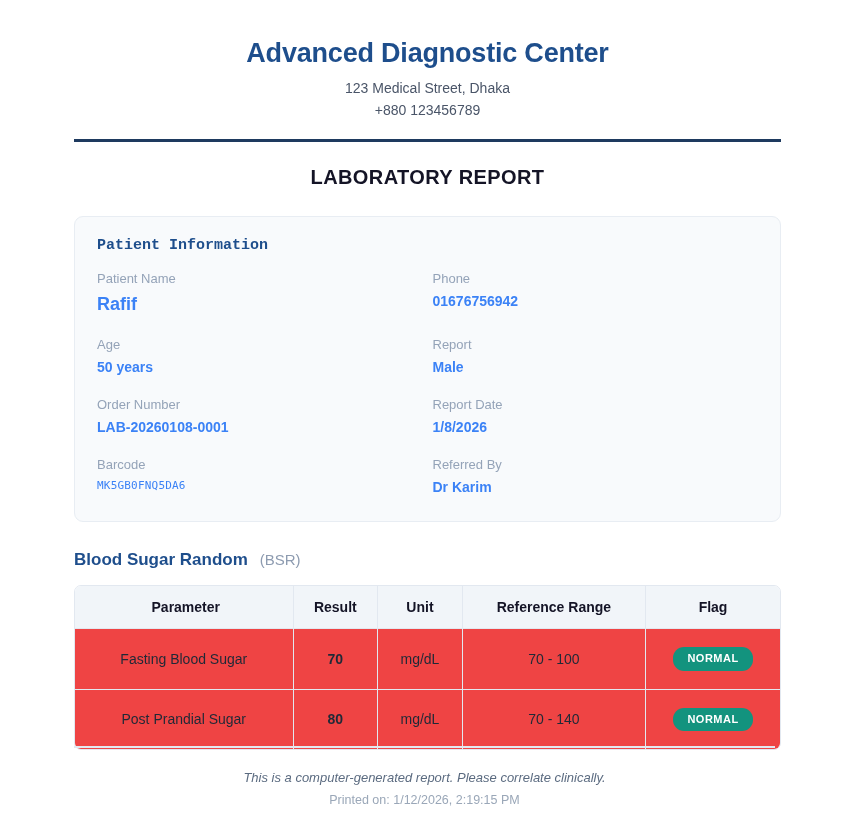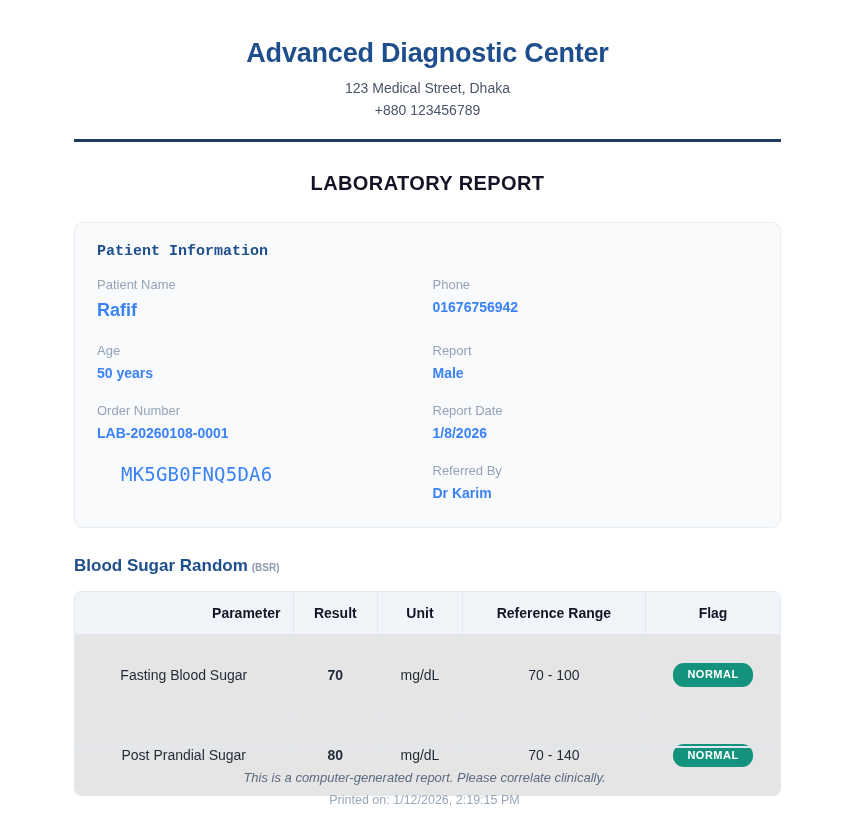--- a/index.html
+++ b/index.html
@@ -50,21 +50,21 @@
   }
 
   
   .report-title {
     text-align: center;
     font-size: 20px;
     font-weight: bold;
     color: #141426;
     letter-spacing: 0.4px;
     margin: 0;
-    padding-top: 30px;
+    padding-top: 24px;
   }
 
   
   .patient-card {
     margin-top: 27px;
     background: #f8fafc;
     border: 1px solid #e8edf3;
     border-radius: 9px;
     padding: 20px 22px 24px 22px;
   }
@@ -95,38 +95,37 @@
     color: #3b82f6;
     line-height: 1.4;
     margin: 0;
   }
   .info-value.name {
     font-size: 18px;
   }
   .info-value.mono {
     font-family: "DejaVu Sans Mono", "Liberation Mono", monospace;
     font-weight: normal;
-    font-size: 19px;
+    font-size: 11px;
     letter-spacing: 0.2px;
-    margin-left: 24px;
   }
 
   
   .test-section { margin-top: 28px; }
   .test-heading {
     margin: 0 0 15px 0;
     font-size: 17px;
     font-weight: bold;
     color: #1e4e8c;
   }
   .test-code {
-    font-size: 10px;
-    font-weight: bold;
+    font-size: 15px;
+    font-weight: normal;
     color: #8d9bb0;
-    margin-left: 4px;
+    margin-left: 12px;
   }
 
   
   table.results {
     width: 100%;
     border-collapse: separate;
     border-spacing: 0;
     border: 1px solid #e2e8f0;
     border-radius: 7px;
     overflow: hidden;
@@ -136,32 +135,32 @@
     background: #f1f5f9;
     font-size: 14px;
     font-weight: bold;
     color: #141426;
     padding: 13px 12px;
     text-align: center;
     border-right: 1px solid #e2e8f0;
     border-bottom: 1px solid #e2e8f0;
   }
   table.results th:first-child {
-    text-align: right;
+    text-align: center;
     padding-left: 16px;
   }
   table.results th:last-child { border-right: none; }
   table.results td {
     font-size: 14px;
     color: #1f2937;
-    padding: 28px 12px;
+    padding: 18px 12px;
     text-align: center;
     border-right: 1px solid #e2e8f0;
     border-bottom: 1px solid #e2e8f0;
-    background: #e5e5e5;
+    background: #ef4444;
   }
   table.results tr:last-child td { border-bottom: none; }
   table.results td:last-child { border-right: none; }
   td.param {
     text-align: left;
     padding-left: 16px;
   }
   td.result { font-weight: bold; color: #141426; }
   .col-param { width: 31%; }
   .col-result { width: 12%; }
@@ -249,20 +248,21 @@
         <p class="info-label">Order Number</p>
         <p class="info-value">LAB-20260108-0001</p>
       </div>
 
       <div class="info-field">
         <p class="info-label">Report Date</p>
         <p class="info-value">1/8/2026</p>
       </div>
 
       <div class="info-field">
+        <p class="info-label">Barcode</p>
         <p class="info-value mono">MK5GB0FNQ5DA6</p>
       </div>
 
       <div class="info-field">
         <p class="info-label">Referred By</p>
         <p class="info-value">Dr Karim</p>
       </div>
 
     </div>
   </div>

